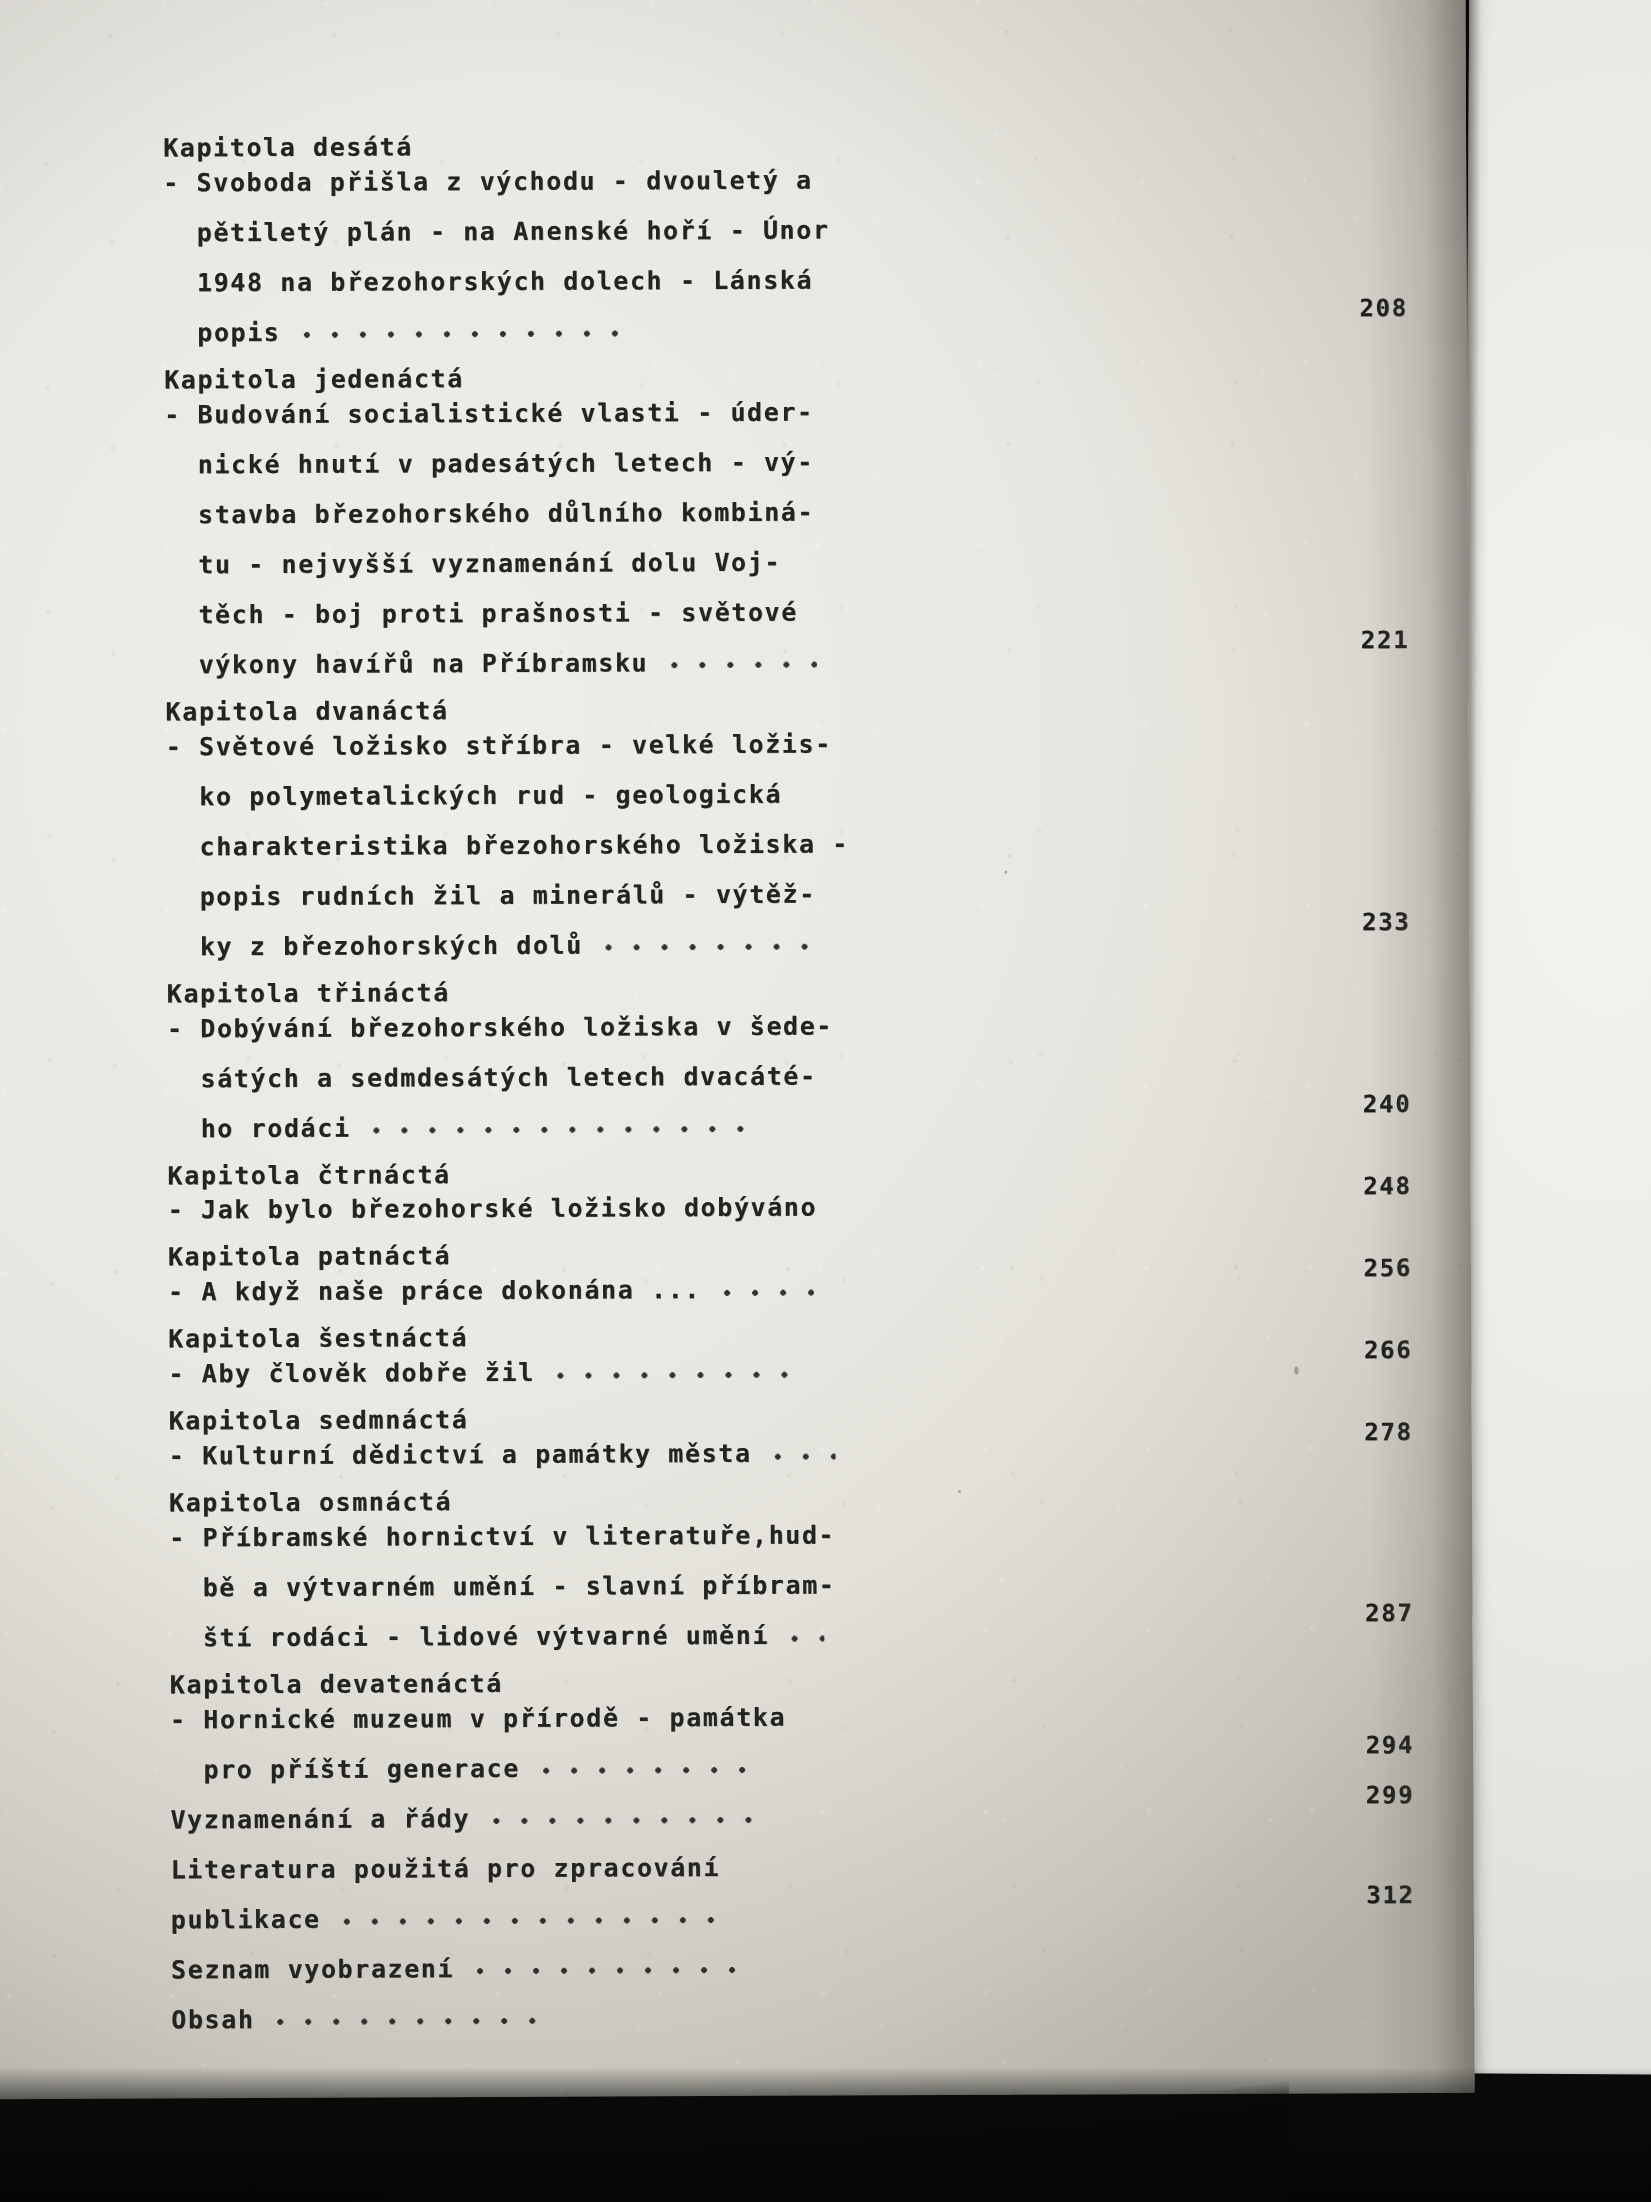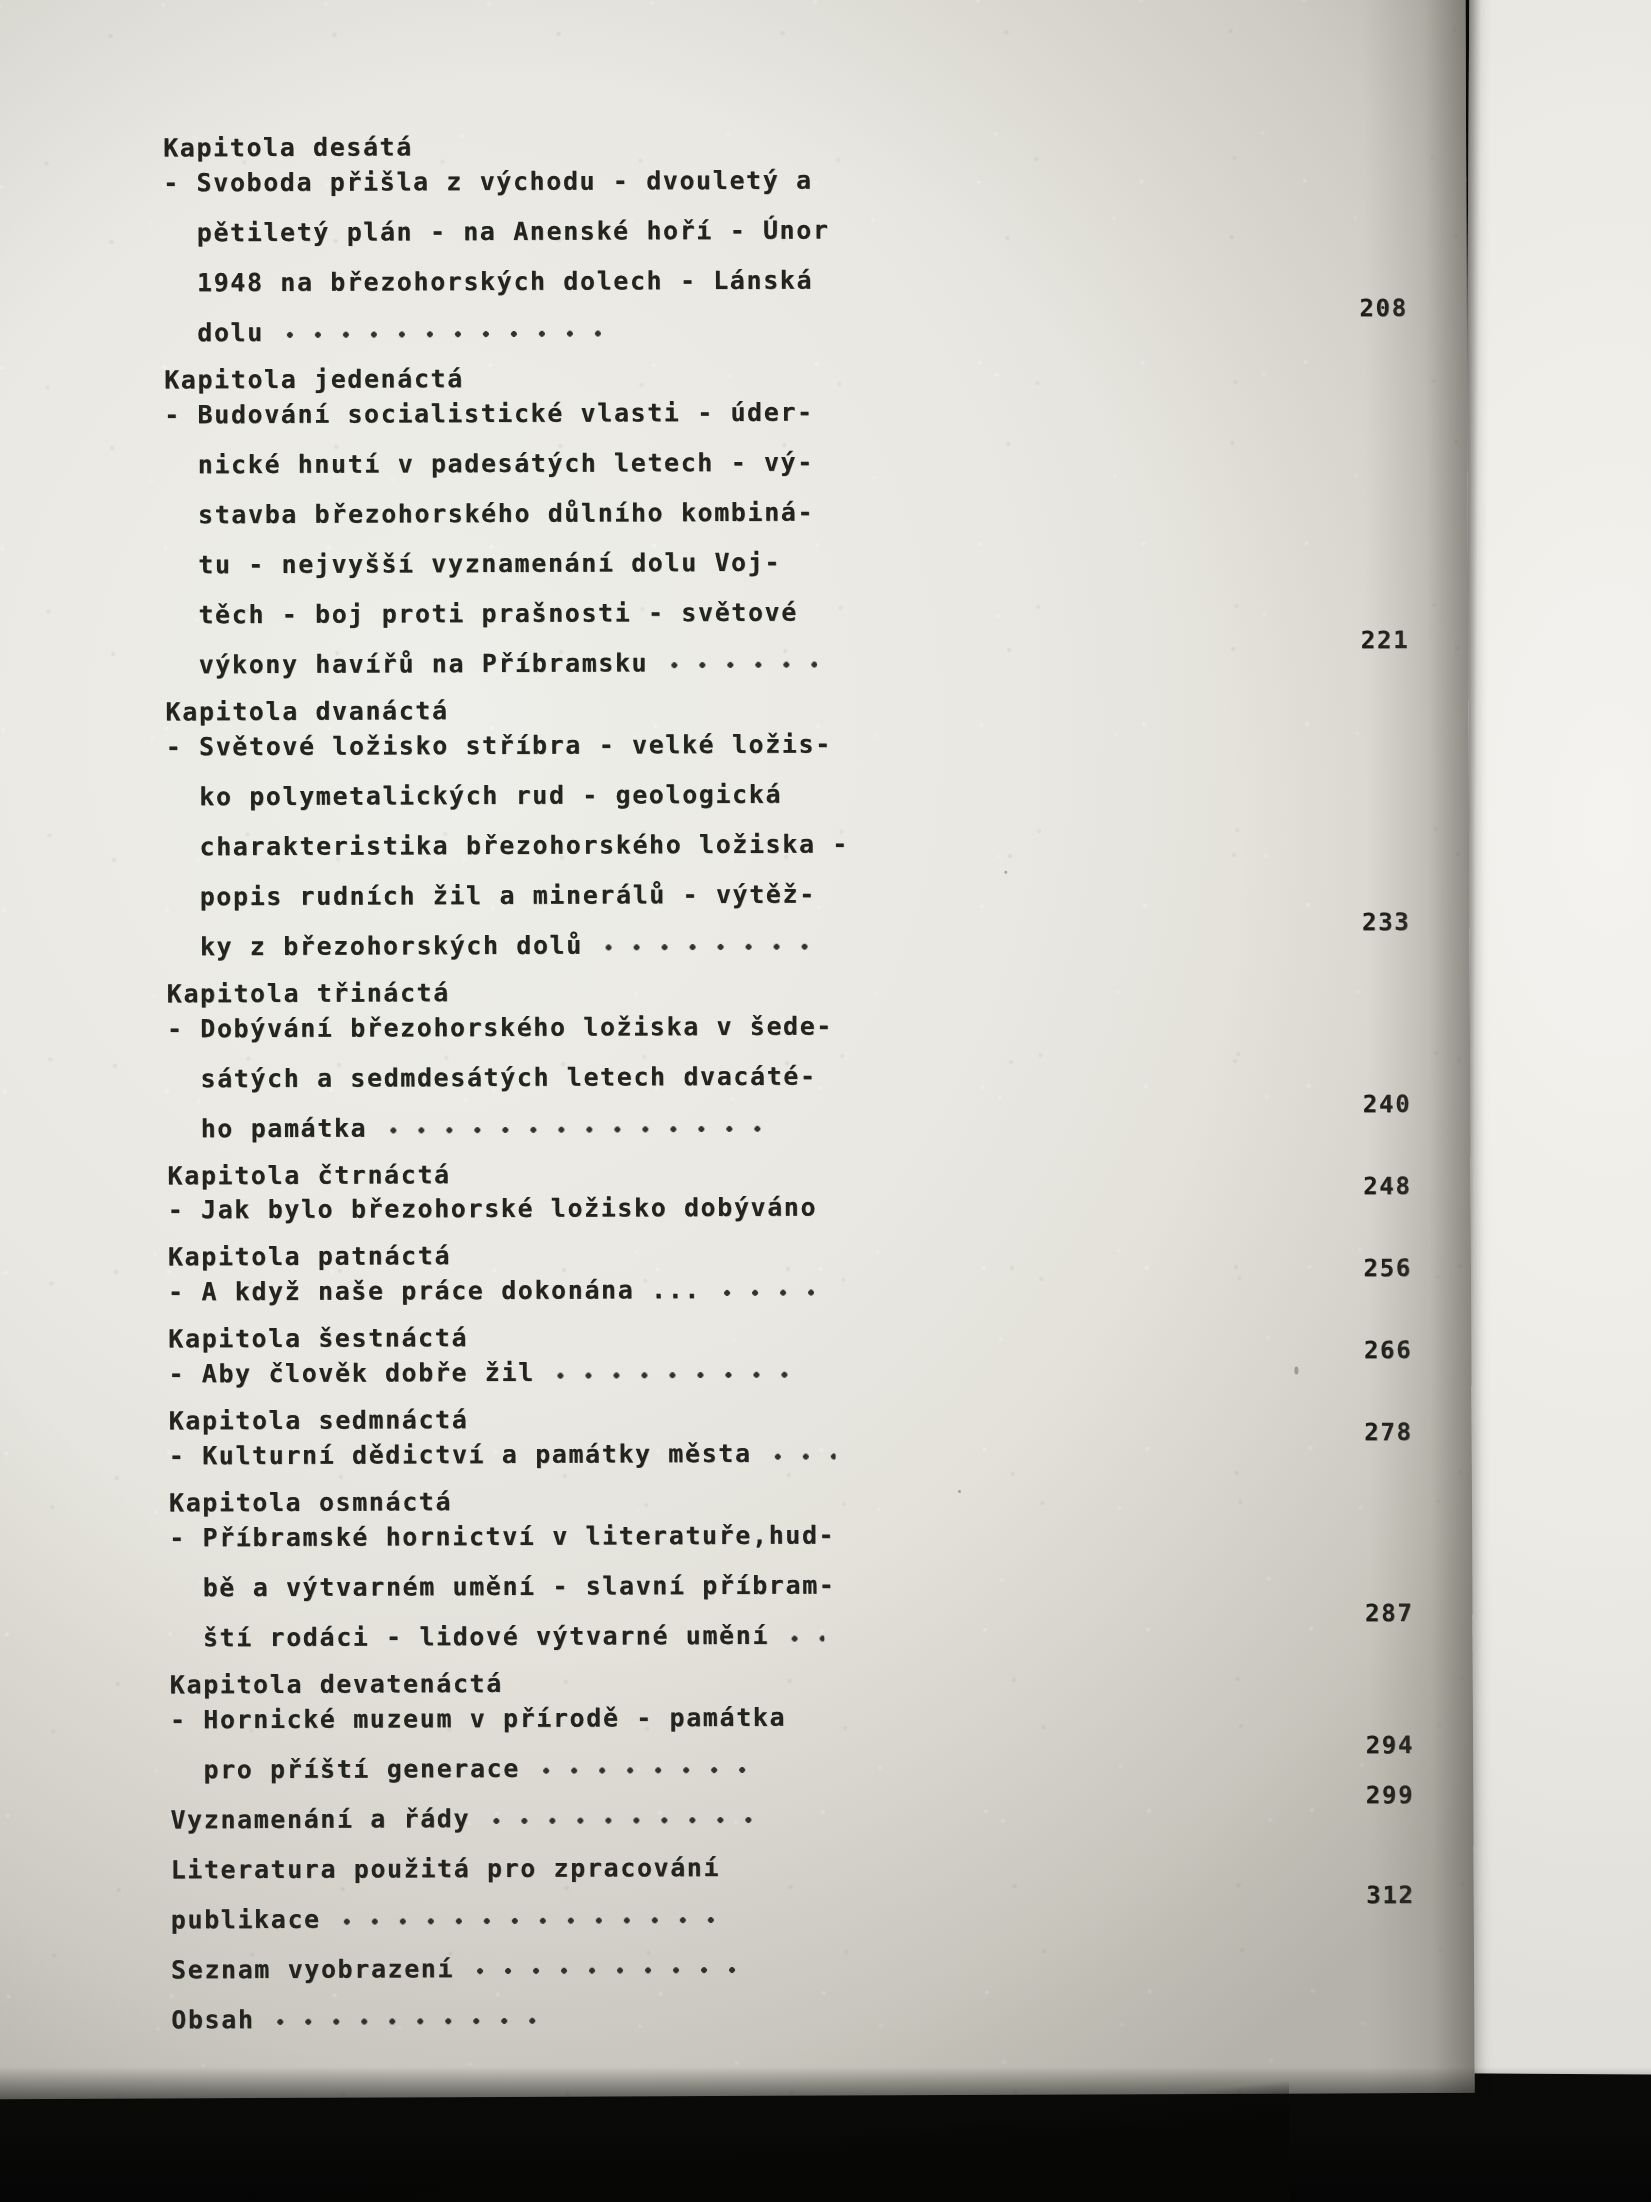--- a/index.html
+++ b/index.html
@@ -175,21 +175,21 @@
             <div class="entry">
               <span class="entry-text">- Svoboda přišla z východu - dvouletý a</span>
             </div>
             <div class="entry">
               <span class="entry-text">  pětiletý plán - na Anenské hoří - Únor</span>
             </div>
             <div class="entry">
               <span class="entry-text">  1948 na březohorských dolech - Lánská</span>
             </div>
             <div class="entry">
-              <span class="entry-text">  dolu</span>
+              <span class="entry-text">  popis</span>
               <span class="leader" style="width: 328px; margin-left: 12px;">
                 <i></i>
               </span>
             </div>
             <div class="page-num" style="right: -108px; bottom: 20.6px;">208</div>
           </div>
         </div>
         <div class="grp" style="position: relative;">
           <div class="chapter-head">Kapitola jedenáctá</div>
           <div style="position: relative; margin-bottom: 17px;">
@@ -244,21 +244,21 @@
         <div class="grp" style="position: relative;">
           <div class="chapter-head">Kapitola třináctá</div>
           <div style="position: relative; margin-bottom: 17px;">
             <div class="entry">
               <span class="entry-text">- Dobývání březohorského ložiska v šede-</span>
             </div>
             <div class="entry">
               <span class="entry-text">  sátých a sedmdesátých letech dvacáté-</span>
             </div>
             <div class="entry">
-              <span class="entry-text">  ho památka</span>
+              <span class="entry-text">  ho rodáci</span>
               <span class="leader" style="width: 385px; margin-left: 12px;">
                 <i></i>
               </span>
             </div>
             <div class="page-num" style="right: -108px; bottom: 20.6px;">240</div>
           </div>
         </div>
         <div class="grp" style="position: relative;">
           <div class="chapter-head">Kapitola čtrnáctá</div>
           <div style="position: relative; margin-bottom: 17px;">

